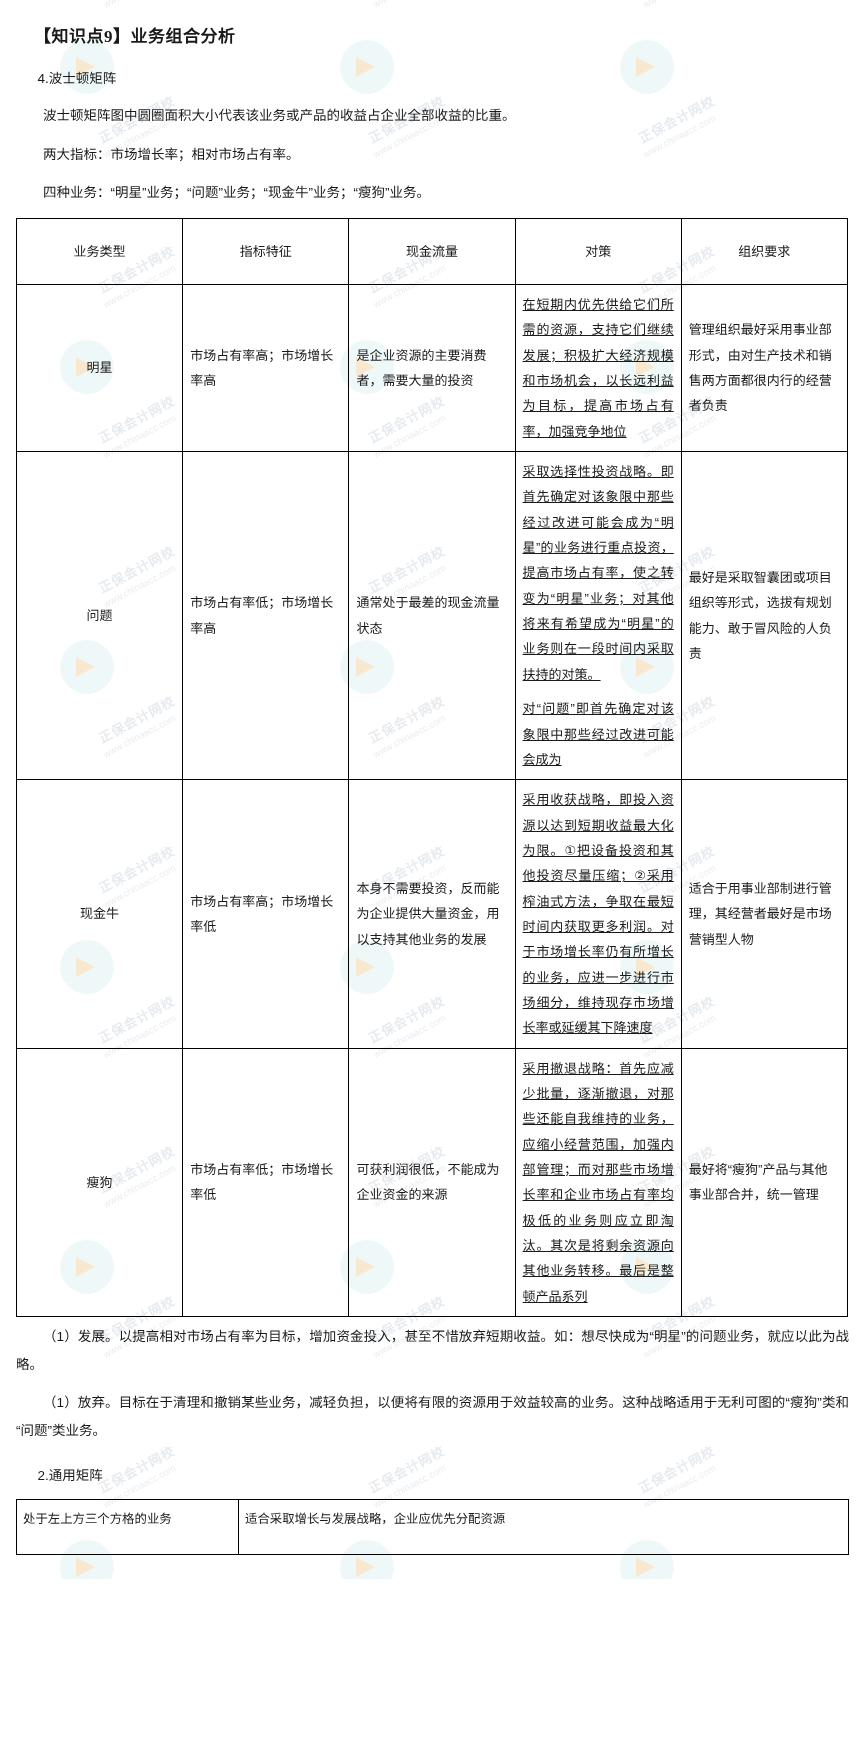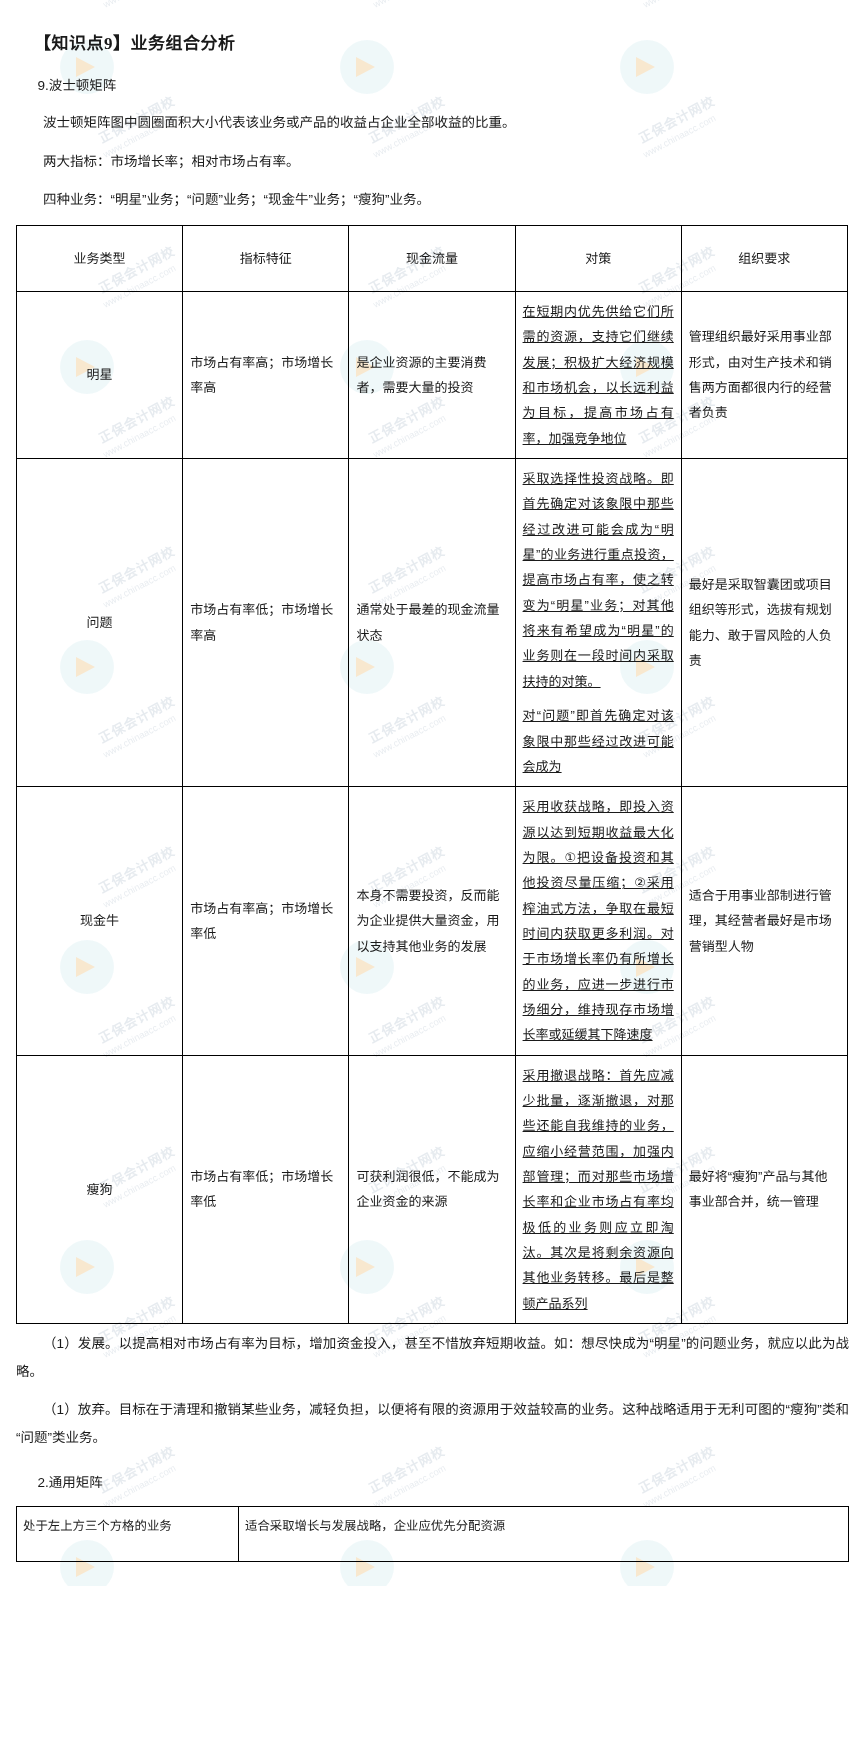--- a/index.html
+++ b/index.html
@@ -65,21 +65,21 @@
     position: relative;
     z-index: 1;
     padding: 22px 16px 10px 16px;
     box-sizing: border-box;
     width: 865px;
   }
 
   h1.doc-title {
     font-size: 17px;
     font-weight: bold;
-    margin: 7px 0 18px 18px;
+    margin: 0 0 18px 18px;
     letter-spacing: .5px;
     font-family: "Liberation Serif", "DejaVu Serif", serif;
   }
 
   p.para {
     font-size: 13.5px;
     line-height: 2.05;
     margin: 0 0 11px 0;
     text-indent: 2em;
     text-align: justify;
@@ -237,21 +237,21 @@
     <div class="wm-logo" style="left: 620px; top: 1240px;"></div>
     <div class="wm-logo" style="left: 60px; top: 1540px;"></div>
     <div class="wm-logo" style="left: 340px; top: 1540px;"></div>
     <div class="wm-logo" style="left: 620px; top: 1540px;"></div>
   </div>
 
 <div class="page">
 
   <h1 class="doc-title">【知识点9】业务组合分析</h1>
 
-  <p class="sec-head">9.波士顿矩阵</p>
+  <p class="sec-head">4.波士顿矩阵</p>
 
   <p class="para">波士顿矩阵图中圆圈面积大小代表该业务或产品的收益占企业全部收益的比重。</p>
 
   <p class="para">两大指标：市场增长率；相对市场占有率。</p>
 
   <p class="para">四种业务：“明星”业务；“问题”业务；“现金牛”业务；“瘦狗”业务。</p>
 
   <table class="matrix">
     <thead>
       <tr>

